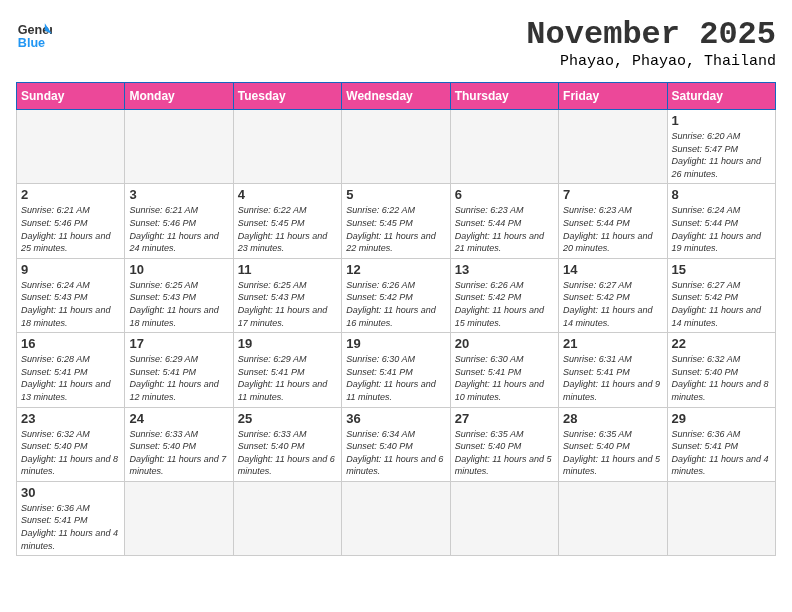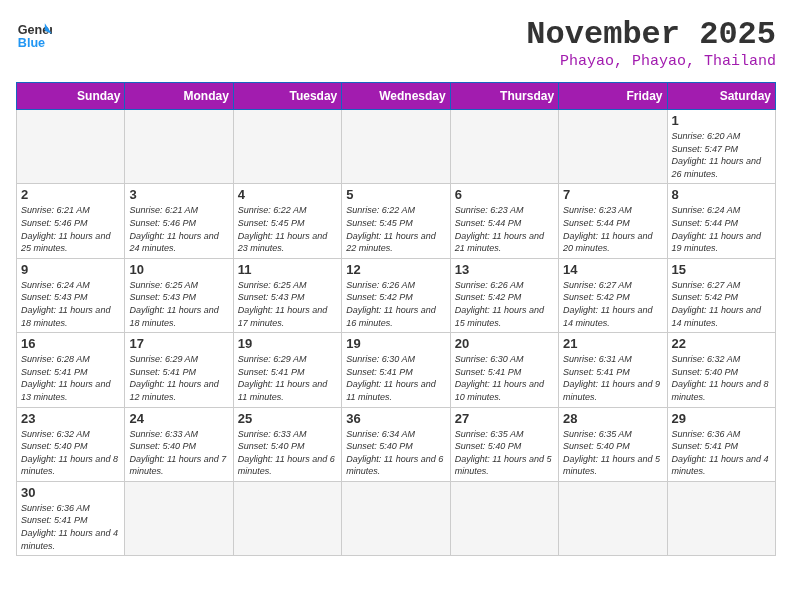--- a/index.html
+++ b/index.html
@@ -29,34 +29,34 @@
       text-align: right;
       font-family: Liberation Mono, monospace;
     }
     .month-title {
       font-size: 32px;
       font-weight: bold;
       color: #333;
     }
     .location-title {
       font-size: 15px;
-      color: #a21caf;
+      color: #000000;
     }
     .calendar {
       width: 100%;
       border-collapse: collapse;
       border: 1px solid #ccc;
     }
     .calendar th {
-      background: #a21caf;
+      background: #ec4899;
       color: #fff;
       font-size: 12px;
       font-weight: bold;
       padding: 6px 4px;
-      text-align: right;
+      text-align: left;
       border: 1px solid #1565c0;
     }
     .calendar td {
       vertical-align: top;
       border: 1px solid #ccc;
       padding: 3px 4px;
       width: 14.28%;
       min-height: 80px;
       font-size: 9.5px;
       color: #333;

